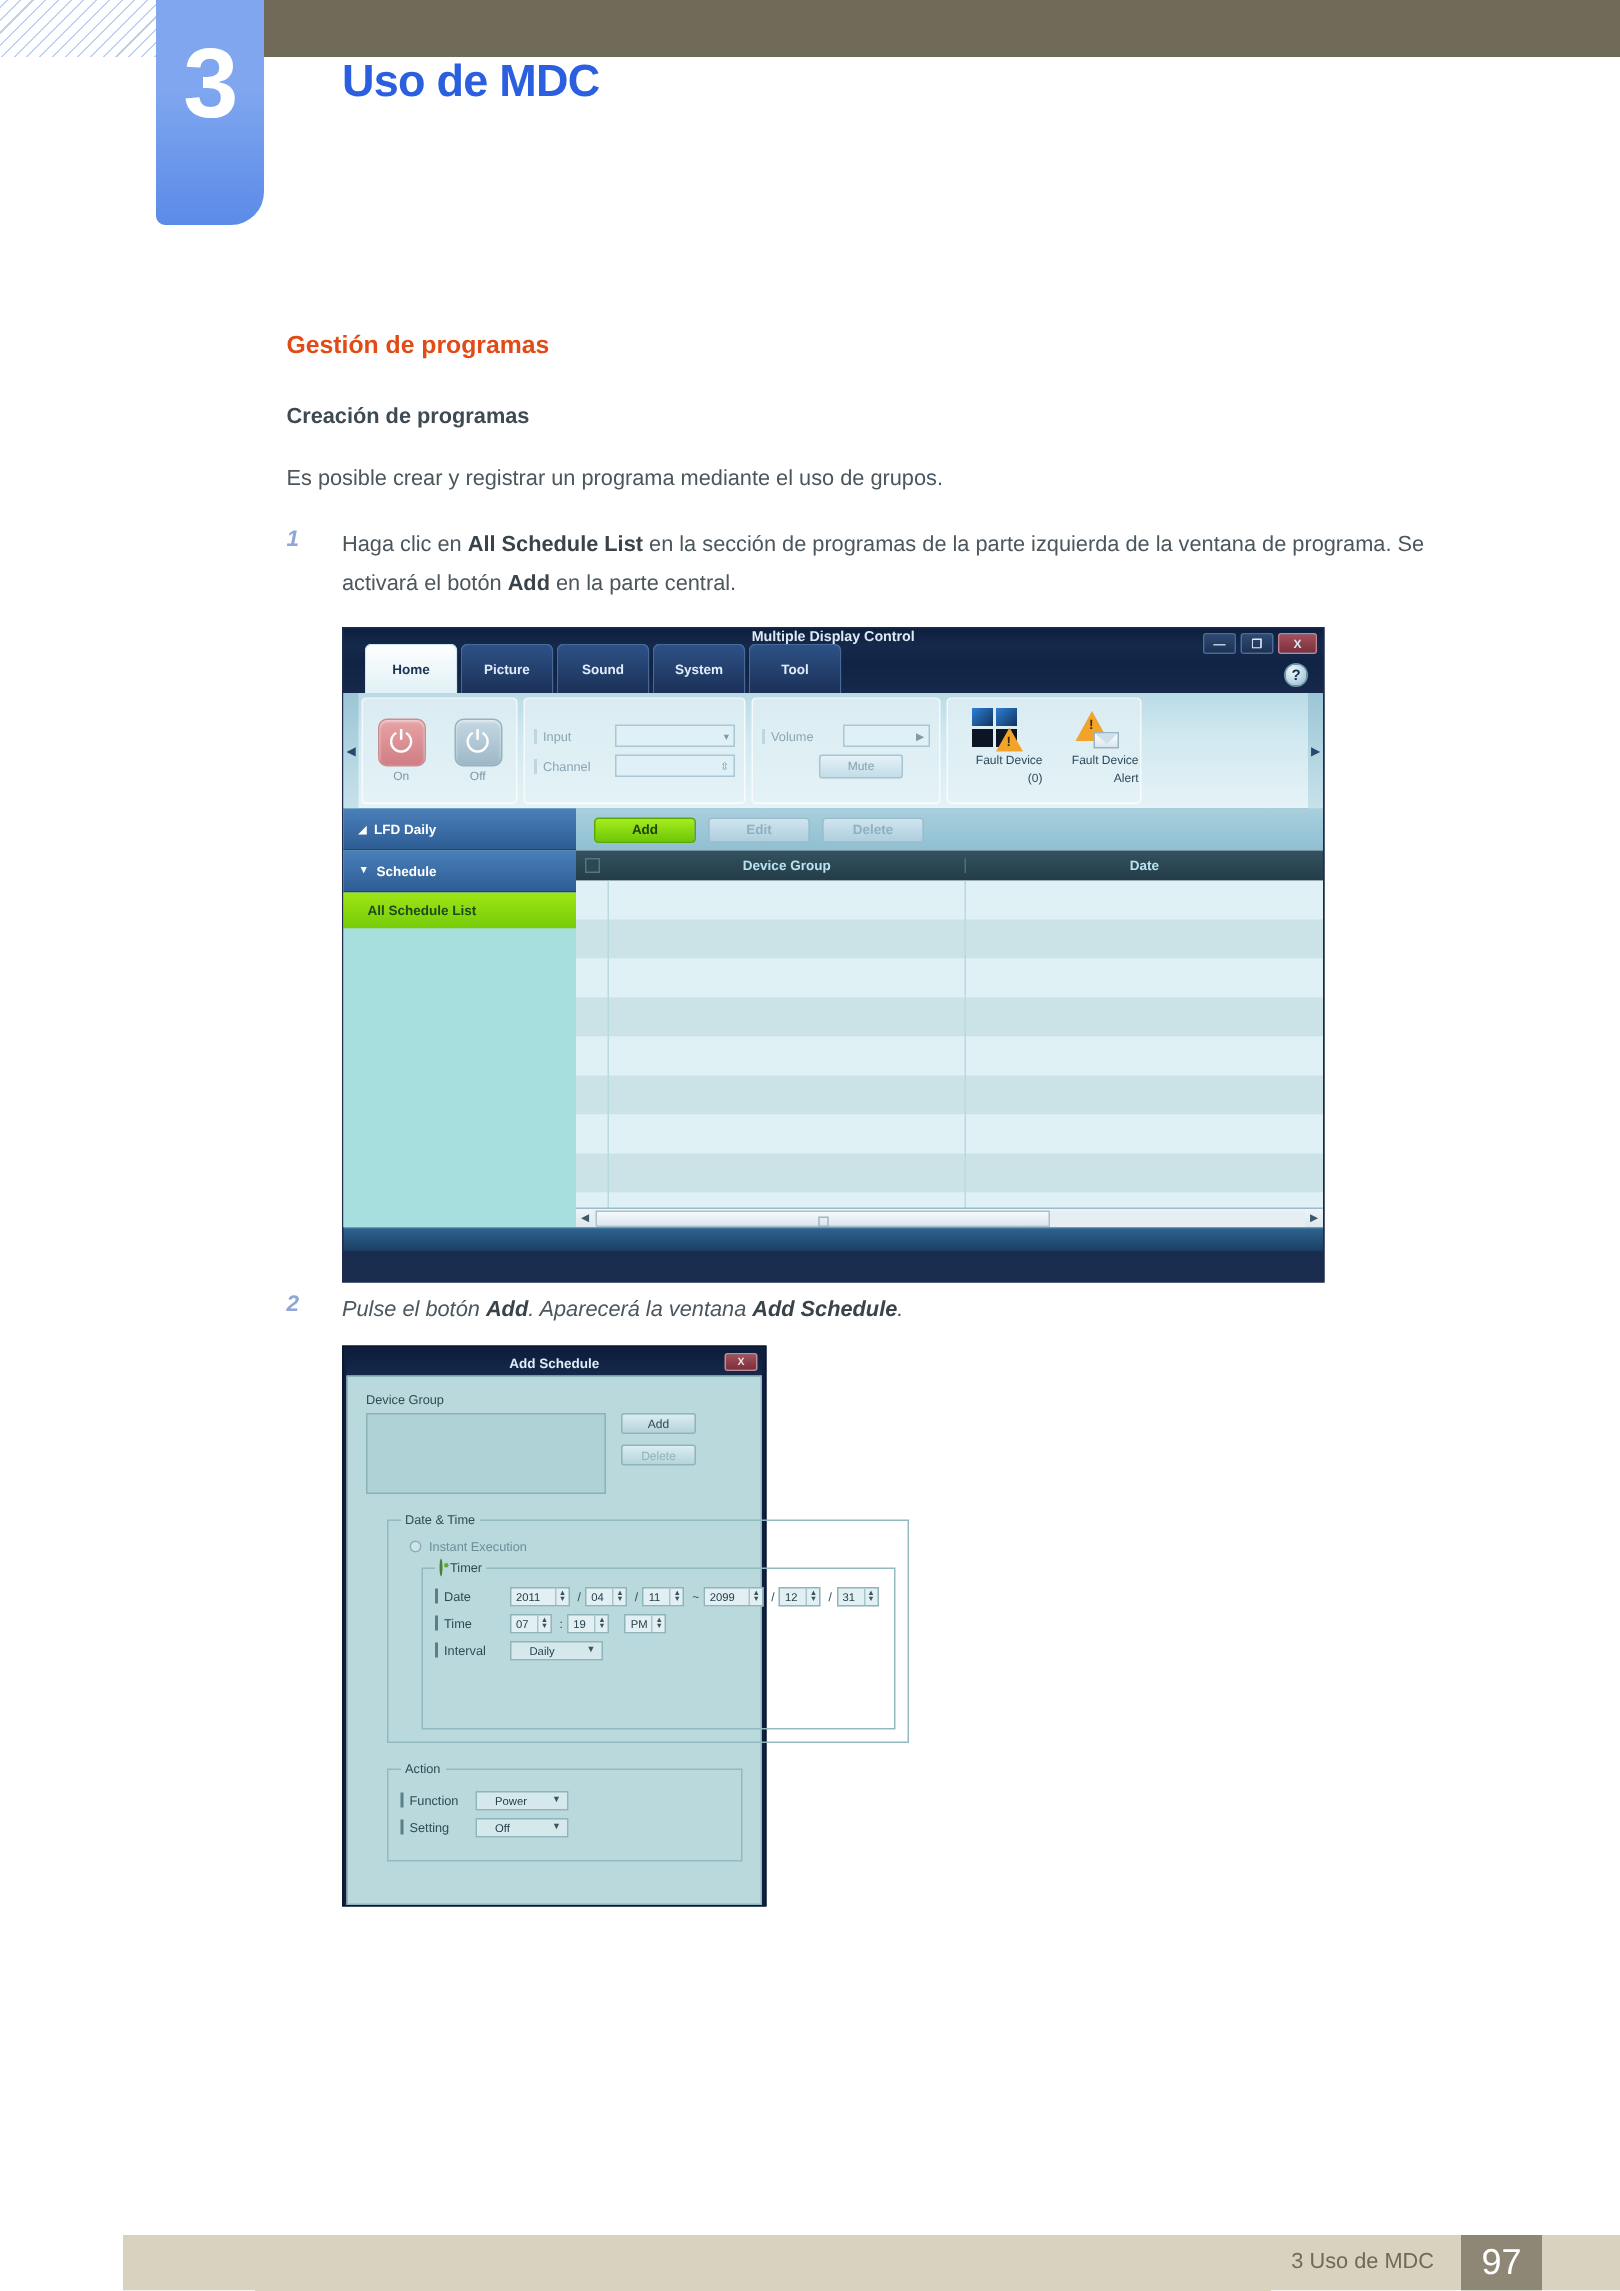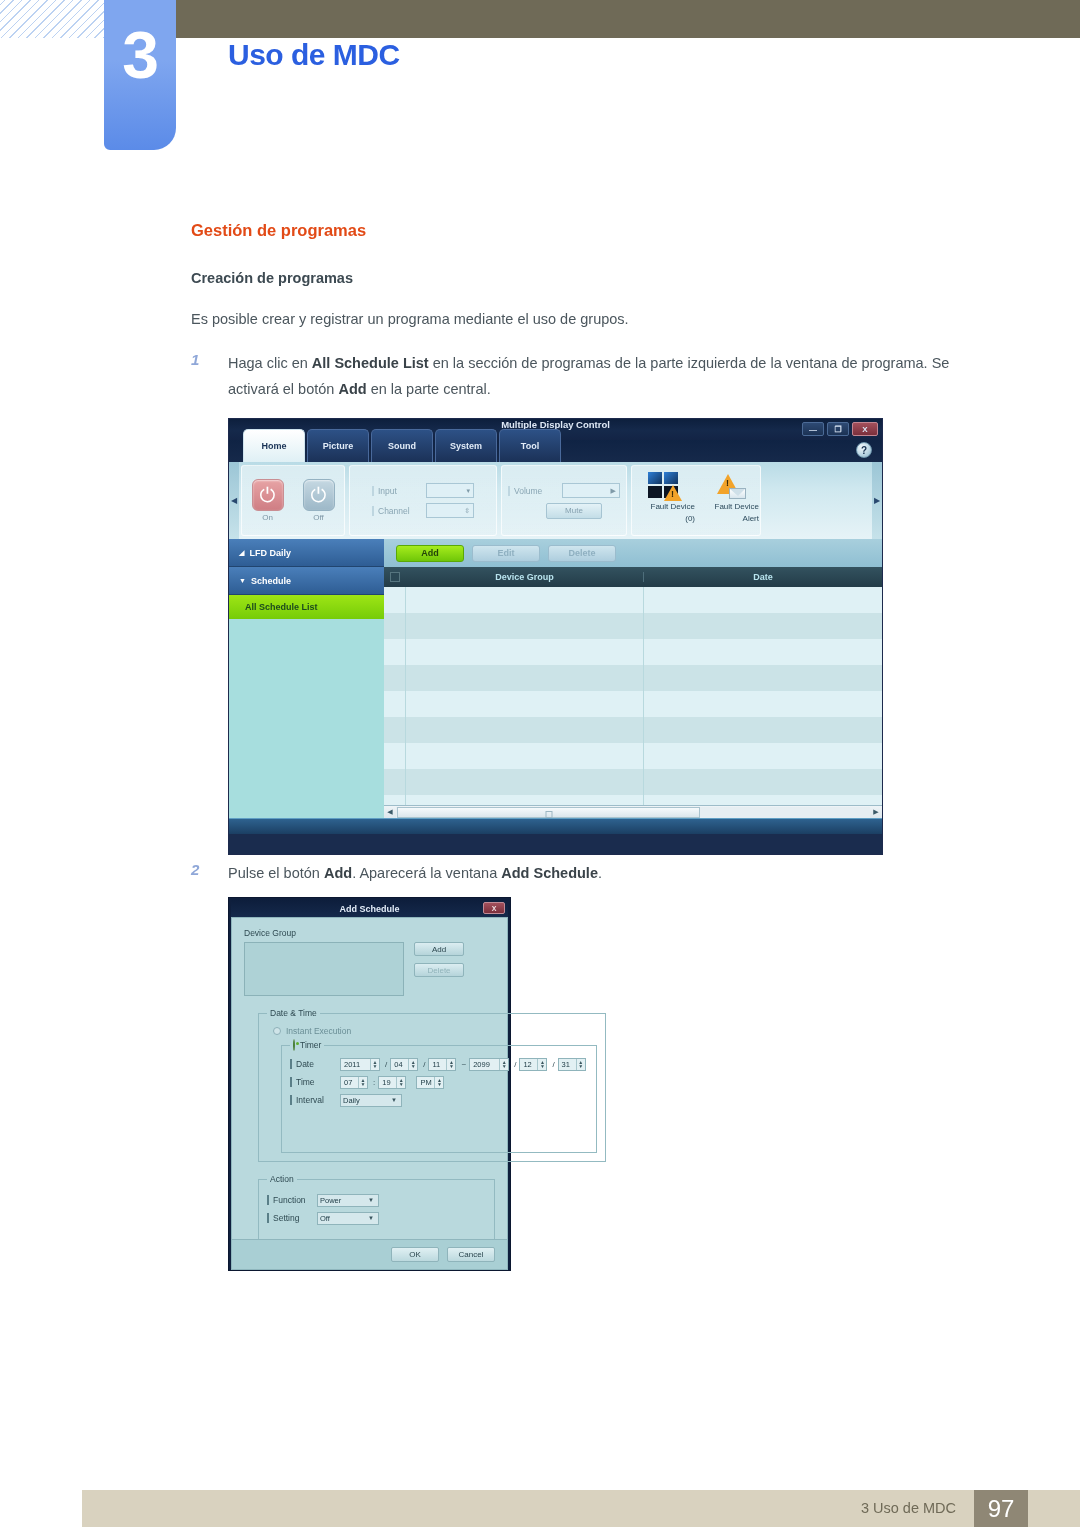--- a/index.html
+++ b/index.html
@@ -51,21 +51,21 @@
     color:#4b565d; font-size:14.5px;
   }
 
   .step { position:absolute; color:#4b565d; font-size:14.5px; line-height:26px; }
   .step-num {
     position:absolute; color:#8fa7d8; font-size:15px; font-style:italic;
     font-weight:bold;
   }
   .step1 { left:228px; top:350px; width:770px; }
   .step1-num { left:191px; top:351px; }
-  .step2 { left:228px; top:860px; width:700px; }
+  .step2 { left:228px; top:860px; width:700px;font-style:italic; }
   .step2-num { left:191px; top:861px; }
   b { font-weight:bold; color:#3a4349; }
 
   
   .mdc {
     position:absolute; left:228px; top:418px; width:655px; height:437px;
     border:1px solid #1d2a4d;
     background:#1a2c4e;
     font-size:8px;
   }
@@ -137,21 +137,21 @@
   .pw-btn {
     width:32px; height:32px; border-radius:6px; margin:0 auto;
     display:flex; align-items:center; justify-content:center;
     font-size:20px; color:#ffffff;
     box-shadow:inset 0 1px 2px rgba(255,255,255,.6);
   }
   .pw-on { background:linear-gradient(180deg,#e7a3a5 0%,#cf7e84 100%); border:1px solid #c98e93; }
   .pw-off { background:linear-gradient(180deg,#c5d8e2 0%,#9db8c8 100%); border:1px solid #95b2c2; }
   .pw-lbl { font-size:8px; color:#7d97a6; margin-top:2px; }
 
-  .g-input { width:148px; flex-direction:column; justify-content:center; padding:0 22px; }
+  .g-input { width:148px; flex-direction:column; justify-content:center; padding:0 6px; }
   .fr { display:flex; align-items:center; height:18px; margin:1px 0; width:100%; }
   .fr-lbl { font-size:8.5px; color:#8aa6b4; width:54px; border-left:2px solid #bed6e0; padding-left:4px; }
   .fld {
     flex:1; height:15px; background:#dff0f6; border:1px solid #a9c7d5;
     display:flex; align-items:center; justify-content:flex-end; padding-right:3px;
     color:#7f9aa8; font-size:7px;
   }
   .g-vol { width:126px; flex-direction:column; justify-content:center; padding:0 6px; }
   .mute-btn {
     width:56px; height:16px; margin-left:auto; margin-right:18px;
@@ -328,21 +328,21 @@
   .spin span { flex:1; }
   .spin i {
     width:9px; height:11px; border-left:1px solid #a8c7cd;
     display:flex; flex-direction:column; align-items:center; justify-content:center;
     font-size:5px; line-height:4px; color:#39555e; font-style:normal;
   }
   .w-yr { width:40px; } .w-sm { width:28px; } .w-ampm { width:28px; }
   .sep { font-size:8px; color:#2f4a52; margin:0 3px; }
   .combo {
     height:13px; background:#d5e8ec; border:1px solid #8fb4bb;
-    display:flex; align-items:center; padding-left:2px;
+    display:flex; align-items:center; padding-left:12px;
     font-size:7.5px; color:#24404a;
   }
   .combo .cv { flex:1; }
   .combo .ca { font-size:6px; color:#39555e; padding-right:4px; }
   .w-cb { width:62px; }
   .timer-pad { height:34px; }
   .act-pad { height:4px; }
   .dlg-btnbar {
     position:absolute; left:0; right:0; bottom:0; height:30px;
     background:#a9cfd4; border-top:1px solid #8fb6bd;
@@ -660,22 +660,18 @@
       <div class="frm-row">
         <div class="frm-lbl">Setting</div>
         <div class="combo w-cb">
           <span class="cv">Off</span>
           <span class="ca">▼</span>
         </div>
       </div>
       <div class="act-pad"></div>
     </fieldset>
 
-    <div class="dlg-btnbar">
-      <div class="okbtn">OK</div>
-      <div class="okbtn">Cancel</div>
-    </div>
   </div>
 </div>
 
 <div class="foot-bar"></div>
 <div class="foot-txt">3 Uso de MDC</div>
 <div class="foot-pg">97</div>
 
 </body></html>

